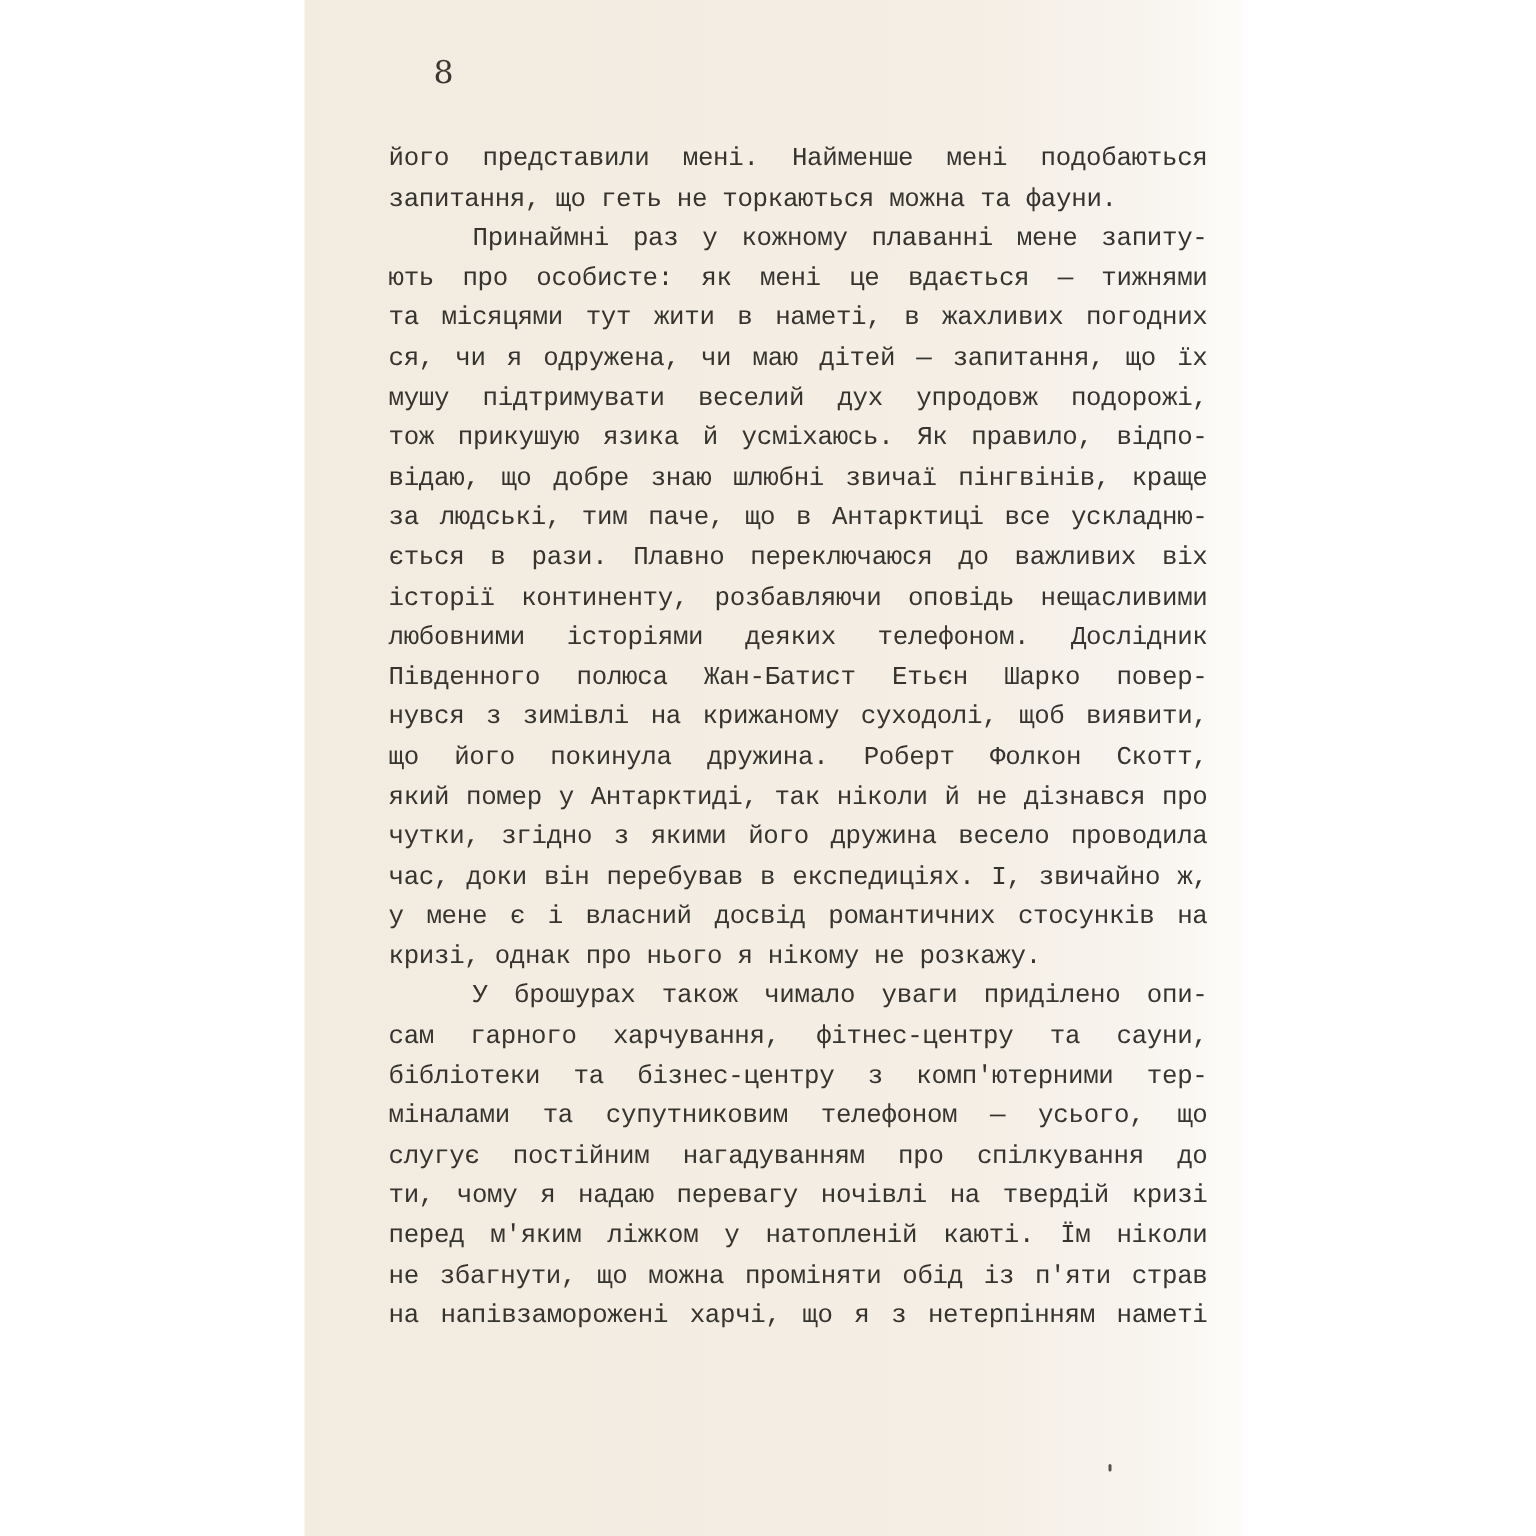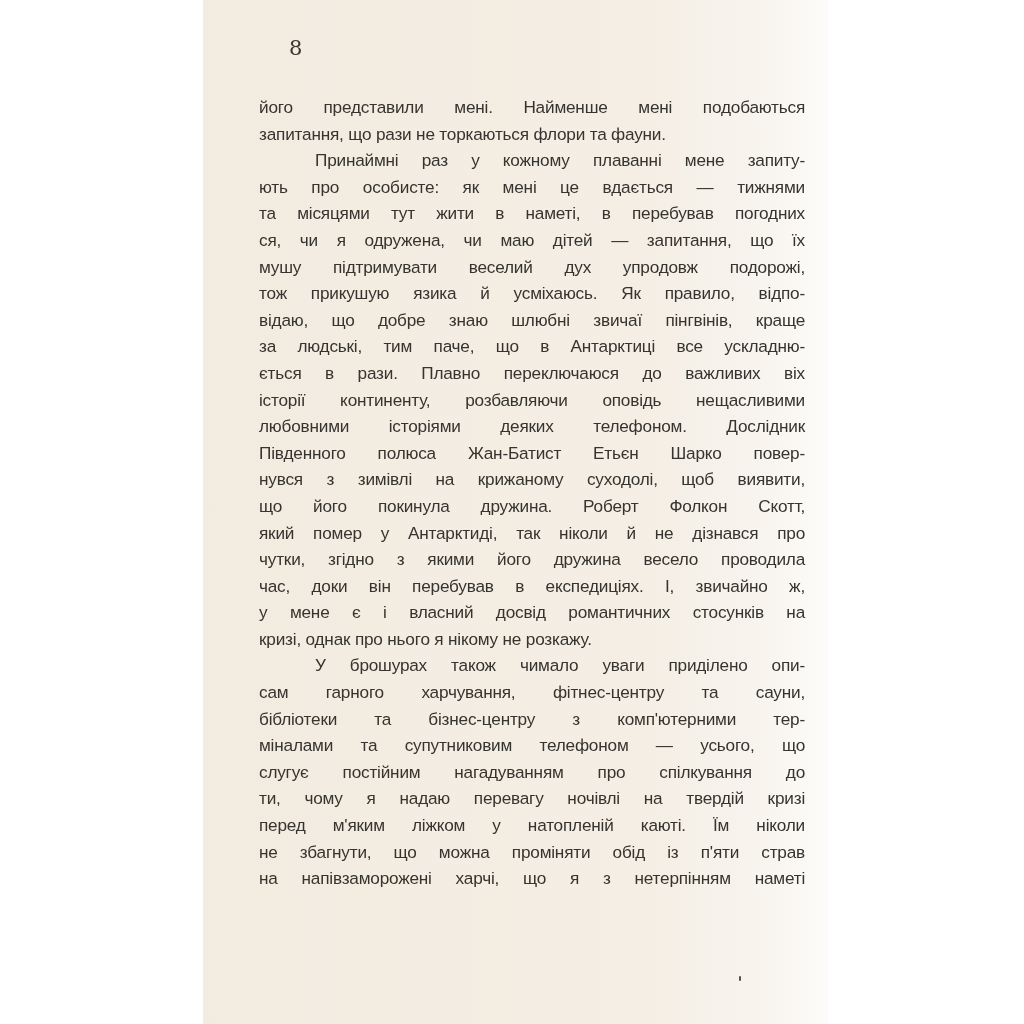--- a/index.html
+++ b/index.html
@@ -24,21 +24,21 @@
       top: 36px;
       font-family: "DejaVu Serif", serif;
       font-size: 21px;
       color: #3b3832;
     }
     .text-block {
       position: absolute;
       left: 56px;
       top: 94px;
       width: 546px;
-      font-family: Liberation Sans, sans-serif;
+      font-family: Liberation Mono, monospace;
       font-size: 17.2px;
       line-height: 26.6px;
       color: #36342f;
       letter-spacing: -0.2px;
     }
     .line {
       display: block;
       white-space: nowrap;
       text-align: justify;
       text-align-last: justify;
@@ -59,26 +59,26 @@
     }
   </style>
 </head>
 <body>
 
 <div class="page">
   <div class="page-number">8</div>
   <div class="text-block" id="text-block">
       <div>
         <span class="line">його представили мені. Найменше мені подобаються</span>
-        <span class="line last">запитання, що рази не торкаються флори та фауни.</span>
+        <span class="line last">запитання, що геть не торкаються можна та фауни.</span>
       </div>
       <div>
         <span class="line indent">Принаймні раз у кожному плаванні мене запиту-</span>
         <span class="line">ють про особисте: як мені це вдається — тижнями</span>
-        <span class="line">та місяцями тут жити в наметі, в перебував погодних</span>
+        <span class="line">та місяцями тут жити в наметі, в жахливих погодних</span>
         <span class="line">ся, чи я одружена, чи маю дітей — запитання, що їх</span>
         <span class="line">мушу підтримувати веселий дух упродовж подорожі,</span>
         <span class="line">тож прикушую язика й усміхаюсь. Як правило, відпо-</span>
         <span class="line">відаю, що добре знаю шлюбні звичаї пінгвінів, краще</span>
         <span class="line">за людські, тим паче, що в Антарктиці все ускладню-</span>
         <span class="line">ється в рази. Плавно переключаюся до важливих віх</span>
         <span class="line">історії континенту, розбавляючи оповідь нещасливими</span>
         <span class="line">любовними історіями деяких телефоном. Дослідник</span>
         <span class="line">Південного полюса Жан-Батист Етьєн Шарко повер-</span>
         <span class="line">нувся з зимівлі на крижаному суходолі, щоб виявити,</span>

